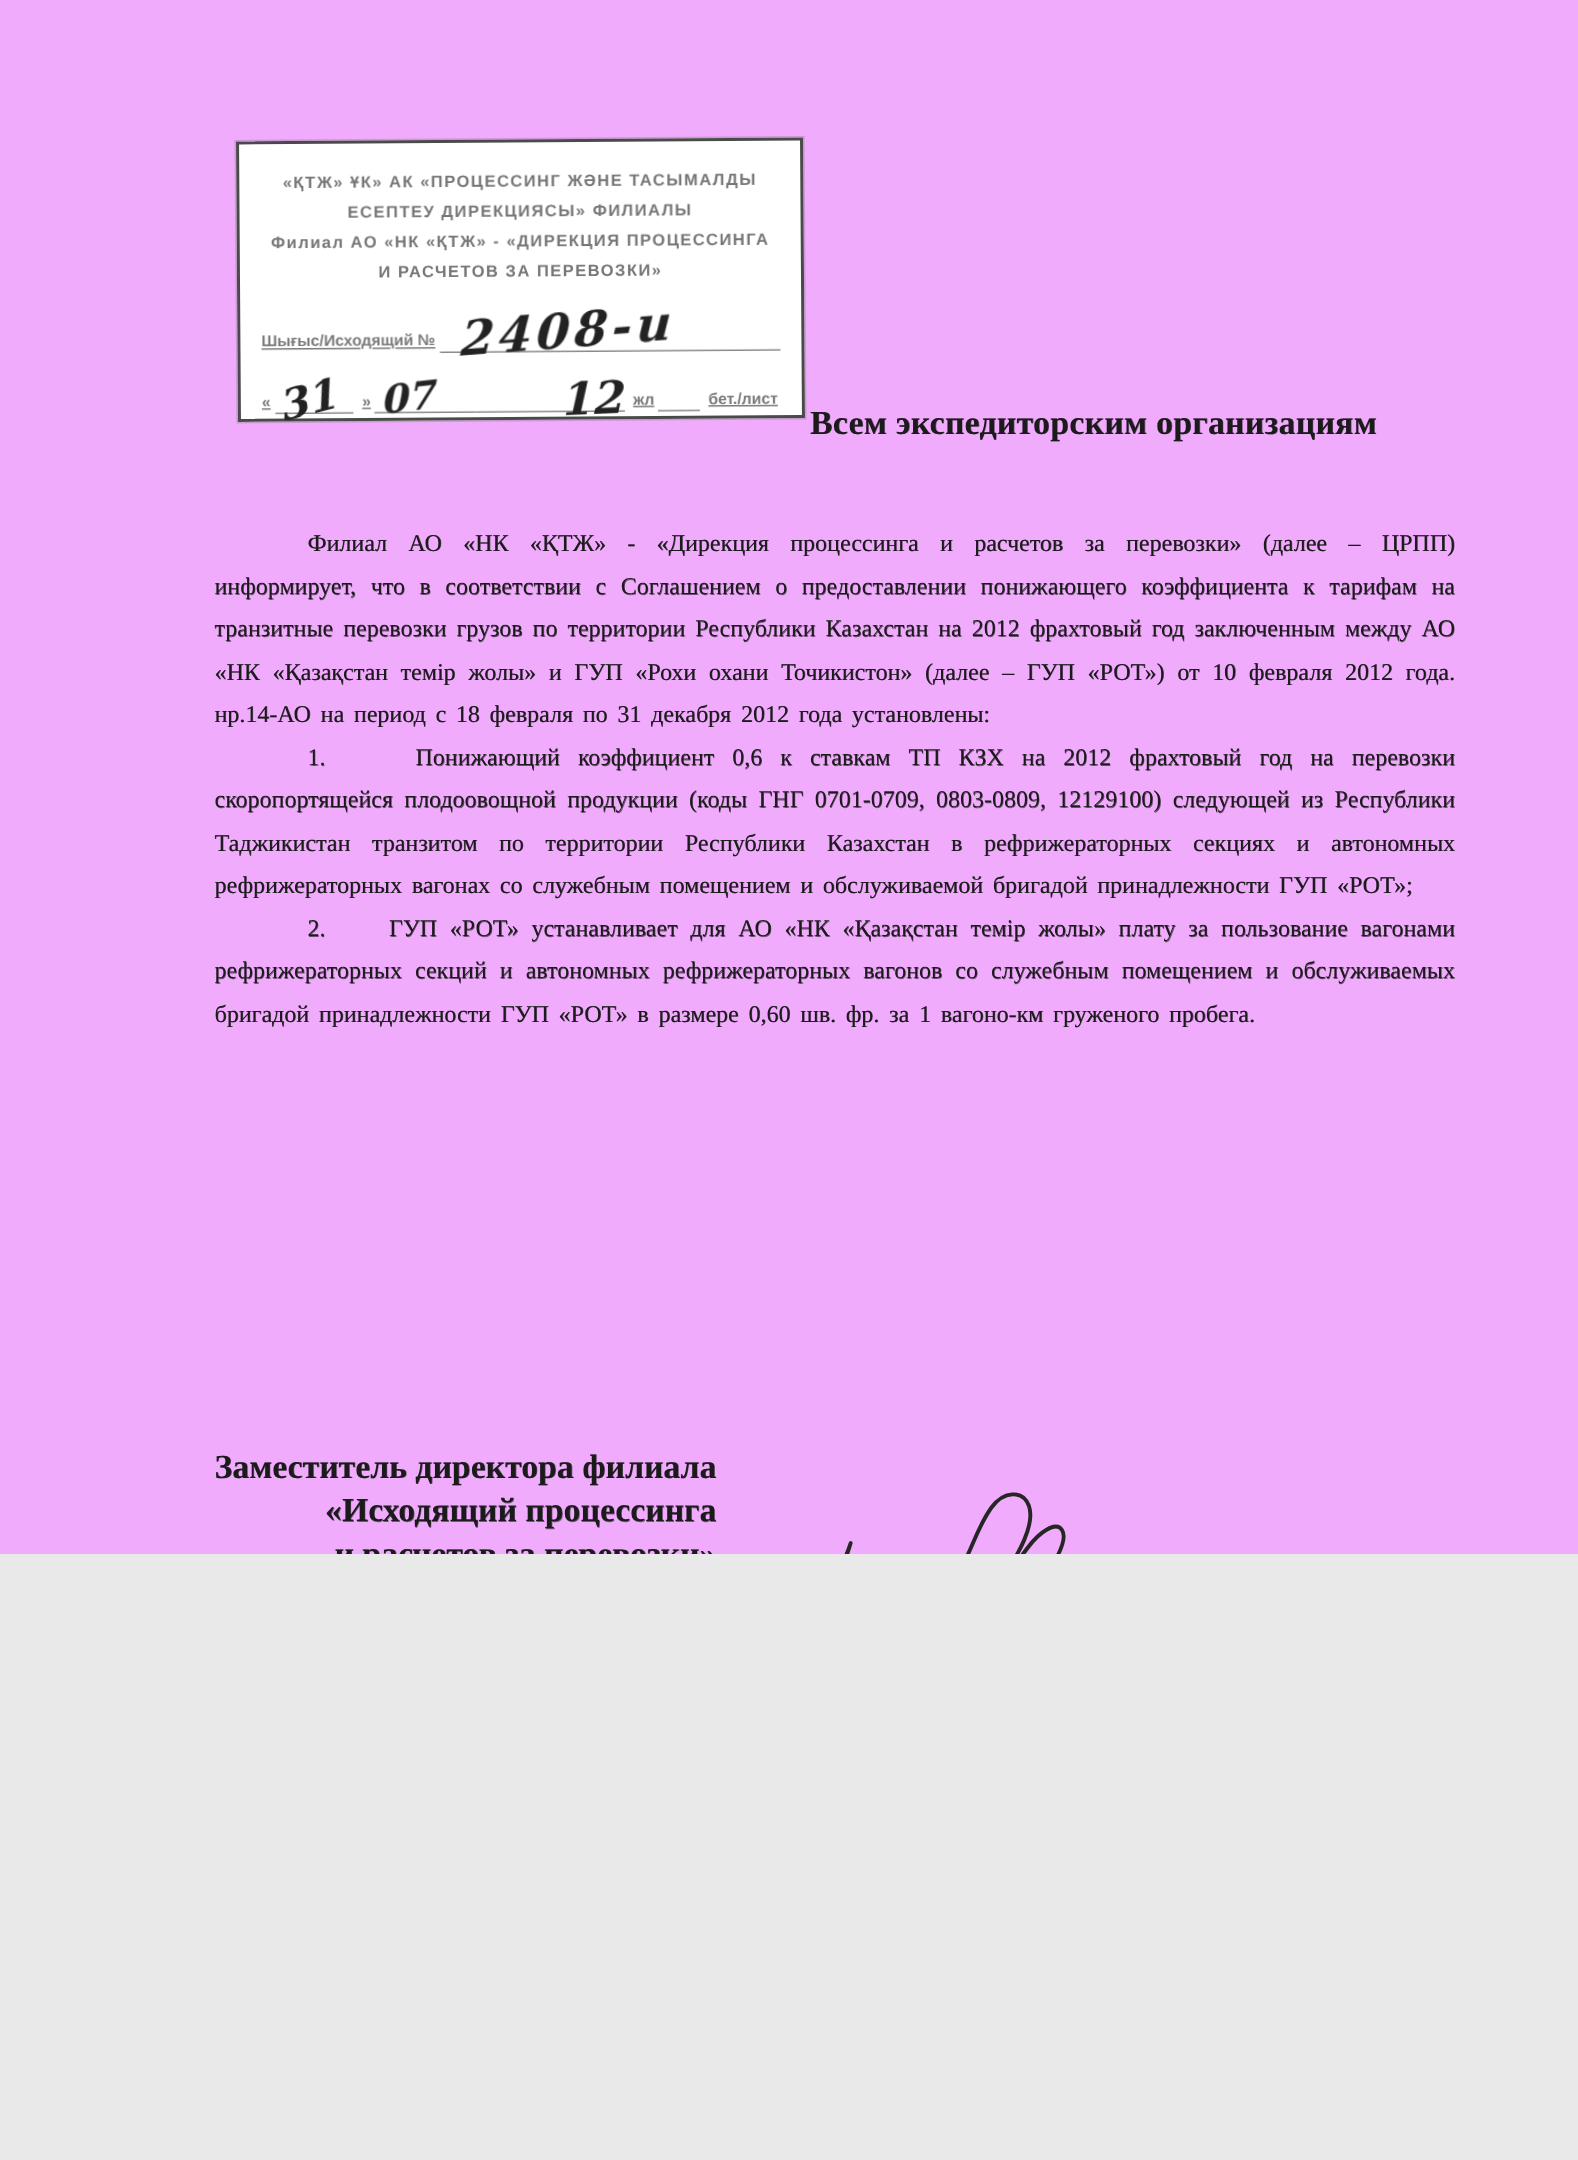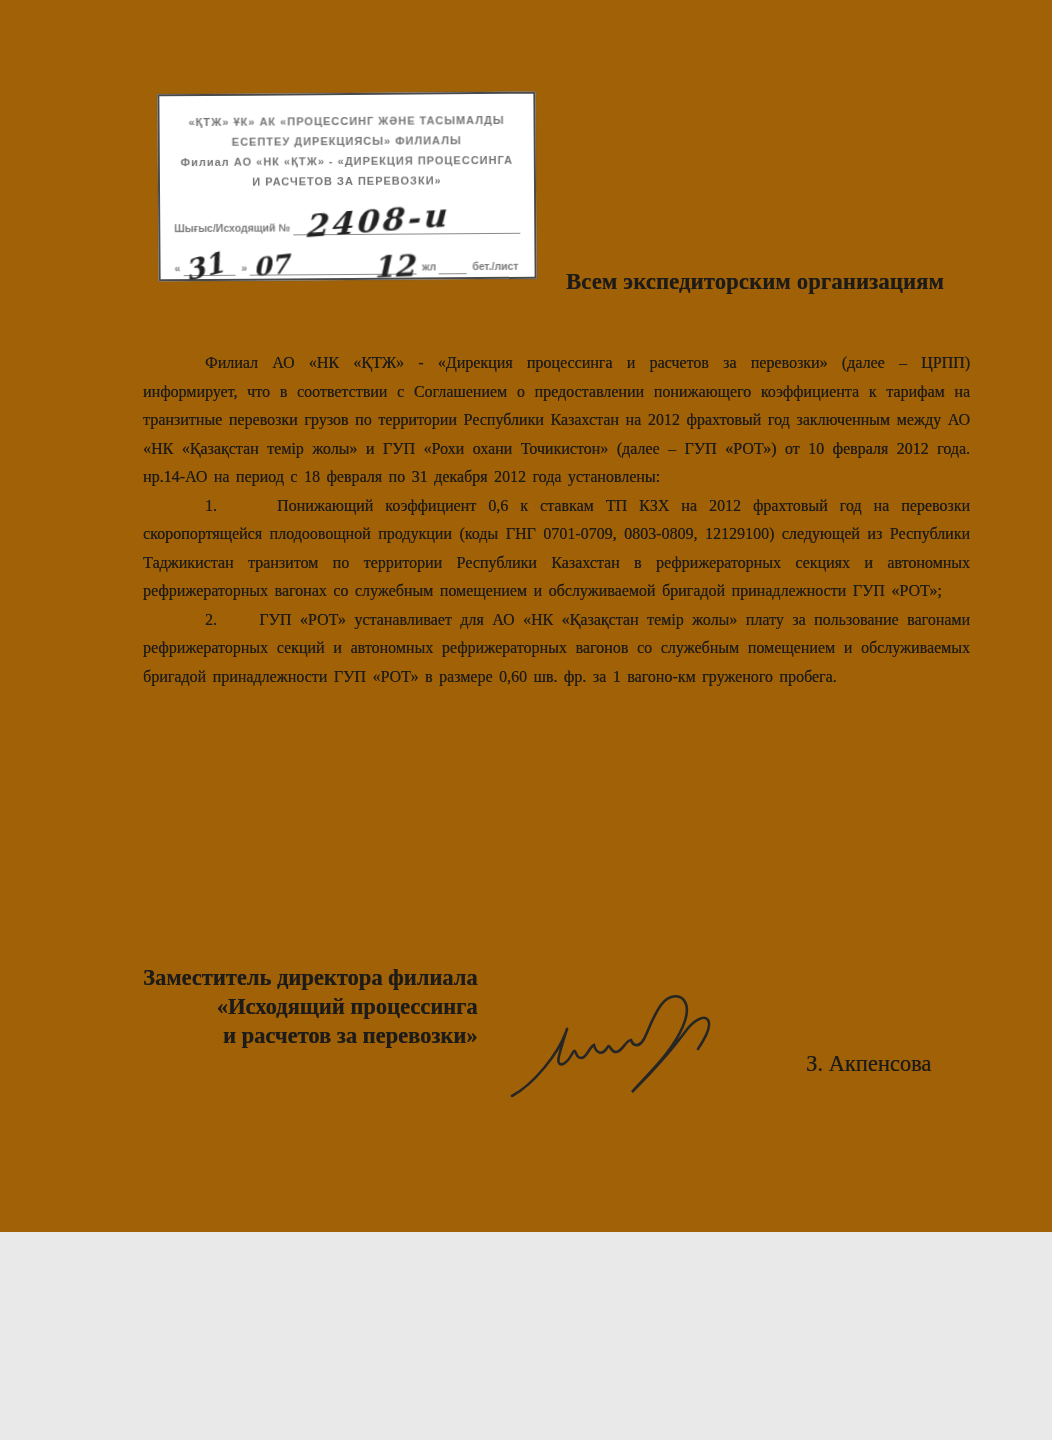--- a/index.html
+++ b/index.html
@@ -1,22 +1,22 @@
 <!DOCTYPE html>
 <html><head>
 <meta charset="utf-8">
 <style>
   * { margin: 0; padding: 0; box-sizing: border-box; }
   html, body { background: #e9e9e9; }
   .page {
     position: relative;
     width: 1052px;
-    height: 1232px;
+    height: 1036px;
     margin: 0 auto;
-    background: #a16207;
+    background: #f0abfc;
     overflow: hidden;
     font-family: "Liberation Serif", serif;
     color: #1b1b1b;
   }
 
   
   .stamp {
     position: absolute;
     left: 158px; top: 93px;
     width: 378px; height: 187px;
@@ -56,28 +56,28 @@
     font-family: "DejaVu Serif", serif;
     font-style: italic;
     color: #222;
     white-space: nowrap;
     filter: blur(0.2px);
   }
   .hw-number { font-size: 32px; left: 14px; bottom: -6px; transform: rotate(-4deg) skewX(-8deg); letter-spacing: 3px; }
   .hw-day   { font-size: 28px; left: 4px;  bottom: -8px; transform: rotate(-14deg) skewX(-6deg); }
   .hw-month { font-size: 26px; left: 6px;  bottom: -6px; transform: rotate(-6deg) skewX(-6deg); }
   .hw-year  { font-size: 30px; left: 58px; bottom: -10px; transform: rotate(-2deg) skewX(-4deg); }
-  .stamp-label { white-space: nowrap; padding: 0 3px 2px 0; }
+  .stamp-label { white-space: nowrap; padding: 0 3px 2px 0; text-decoration: underline; }
   .stamp-label.after { padding: 0 2px 2px 6px; }
 
   
   .recipient {
     position: absolute;
     left: 540px; top: 269px; width: 430px;
-    text-align: center;
+    text-align: left;
     font-size: 22.5px;
     font-weight: bold;
     letter-spacing: 0.2px;
     text-shadow: 0.4px 0.4px 0 rgba(0,0,0,.5);
   }
 
   
   .body-text {
     position: absolute;
     left: 143px; top: 349px; width: 827px;

